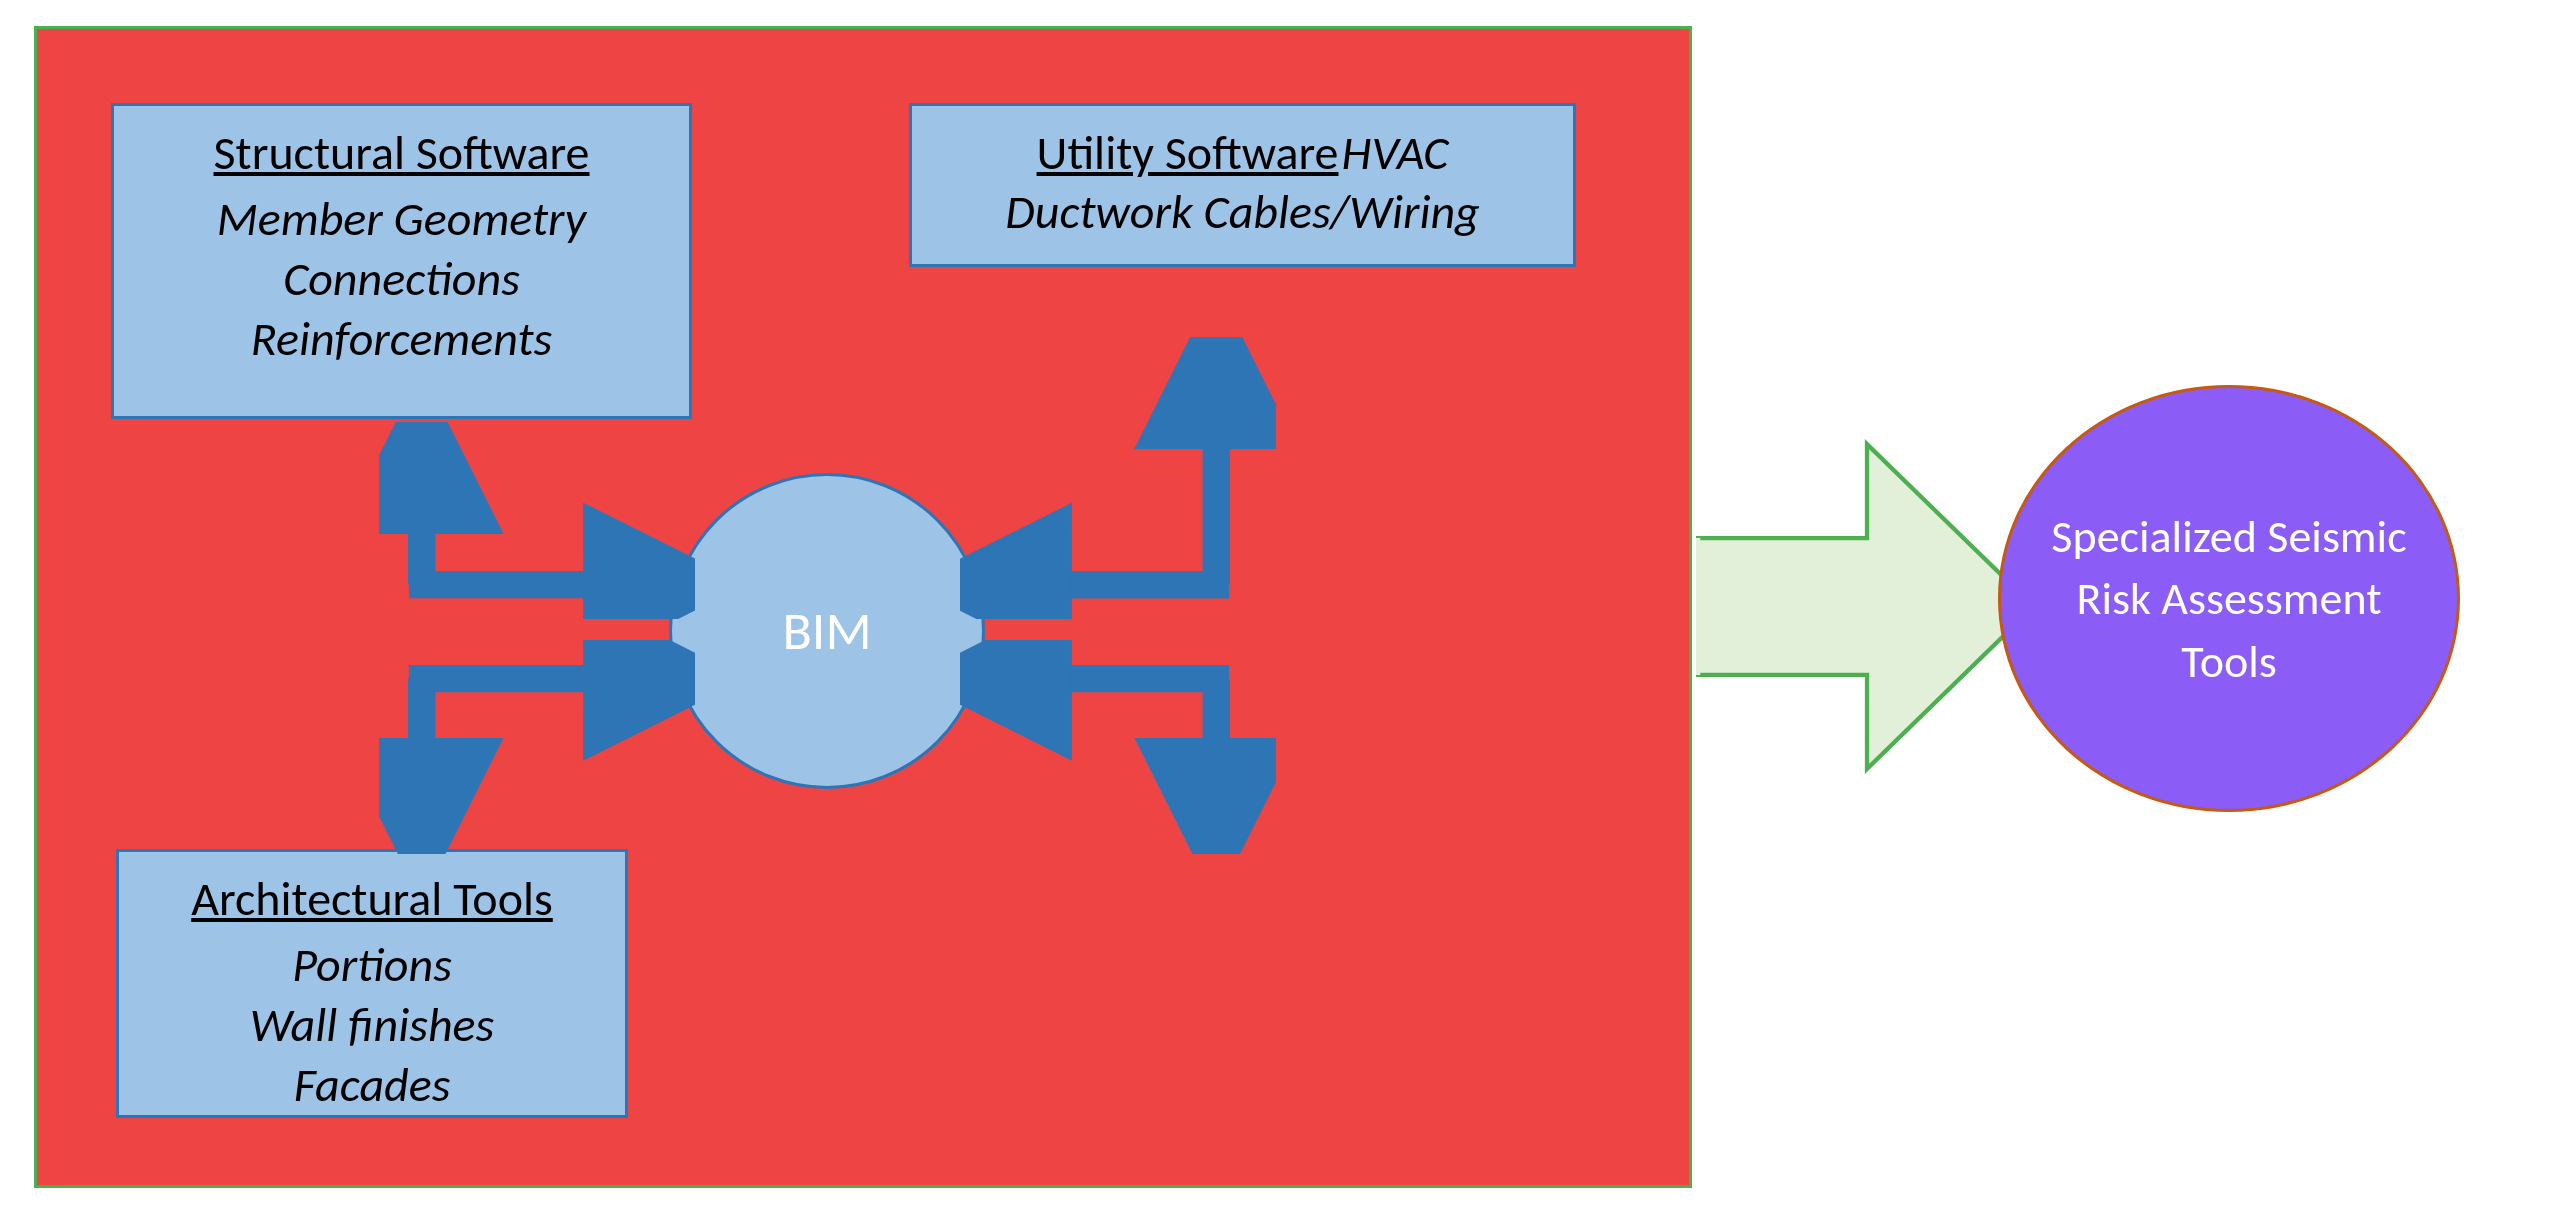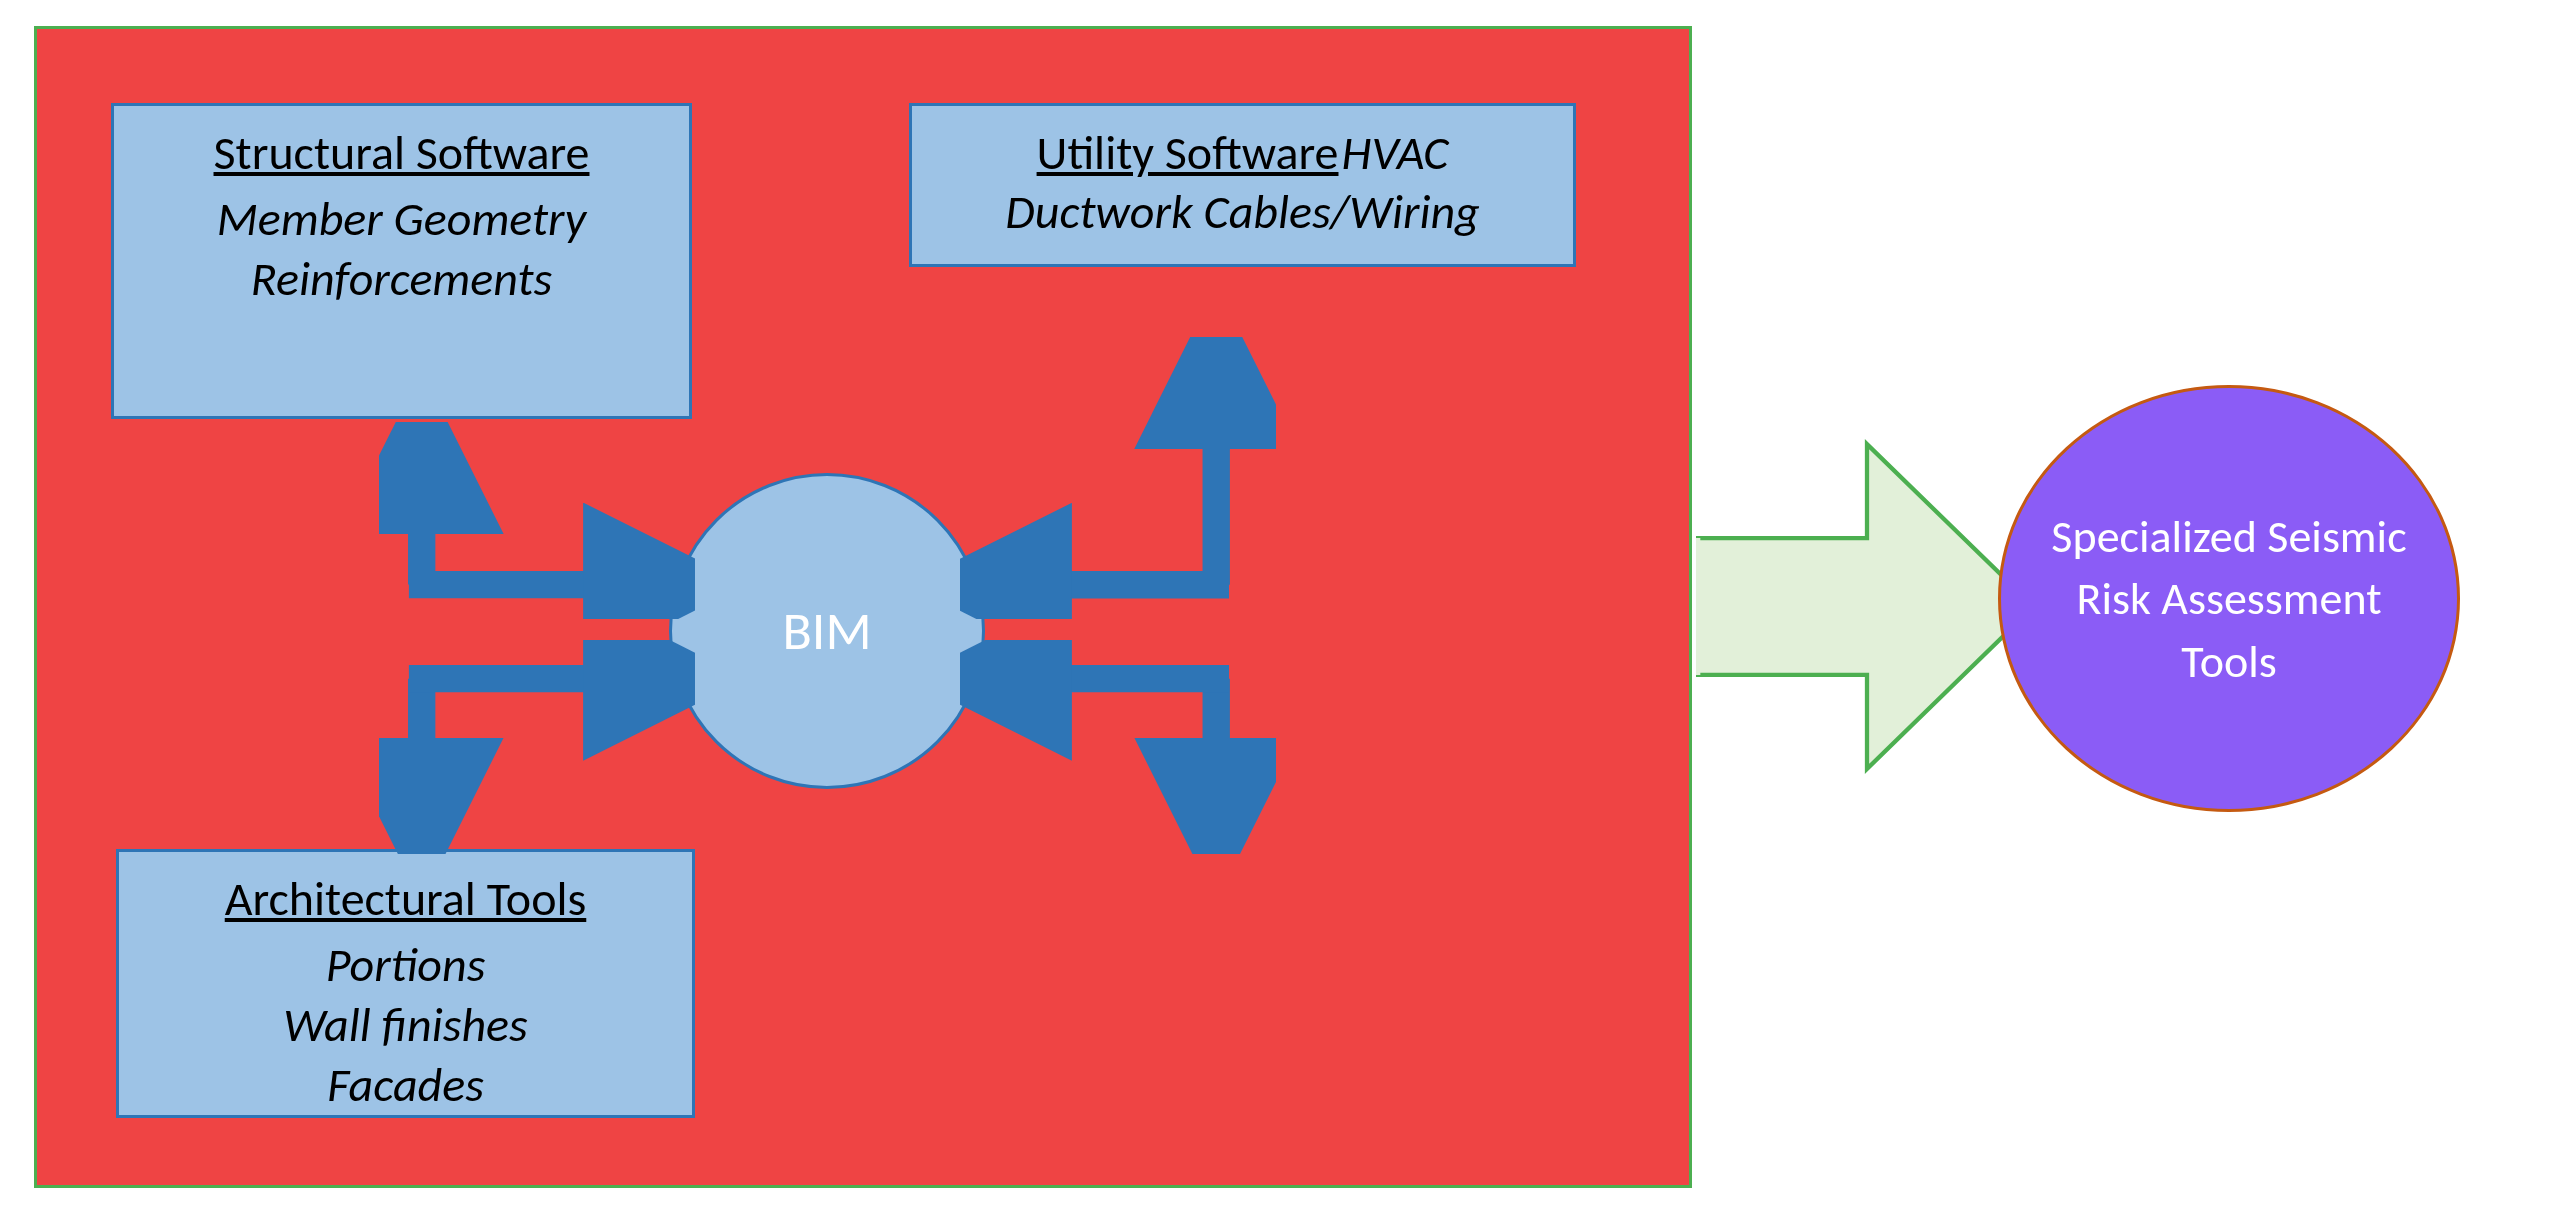--- a/index.html
+++ b/index.html
@@ -39,21 +39,21 @@
     }
     .box {
       position: absolute;
       background: #9DC3E6;
       border: 3.4px solid #2E75B6;
       padding: 17px 10.3px;
       text-align: center;
     }
     .box-tl { left: 74px; top: 74px; width: 581px; height: 316px; }
     .box-tr { left: 872px; top: 74px; width: 667px; height: 164px; }
-    .box-bl { left: 79px; top: 820px; width: 579px; height: 269px; }
+    .box-bl { left: 79px; top: 820px; width: 512px; height: 269px; }
     .box-br { left: 906px; top: 820px; width: 667px; height: 269px; }
     .box-title {
       font-size: 48px;
       text-decoration: underline;
       color: #000000;
       margin-bottom: 6.8px;
       display: block;
     }
     .box-title-extra {
       font-size: 48px;
@@ -101,20 +101,21 @@
     }
   </style>
 </head>
 <body>
 
 <div class="main-container">
 
   <div class="box box-tl">
     <span class="box-title">Structural Software</span>
     <span class="box-item">Member Geometry</span>
+    <span class="box-item">Connections</span>
     <span class="box-item">Reinforcements</span>
   </div>
 
   <div class="box box-tr">
     <div>
       <span class="box-title" style="display:inline;">Utility Software</span>
       <span class="box-title-extra">HVAC</span>
     </div>
     <span class="box-item">Ductwork Cables/Wiring</span>
   </div>

